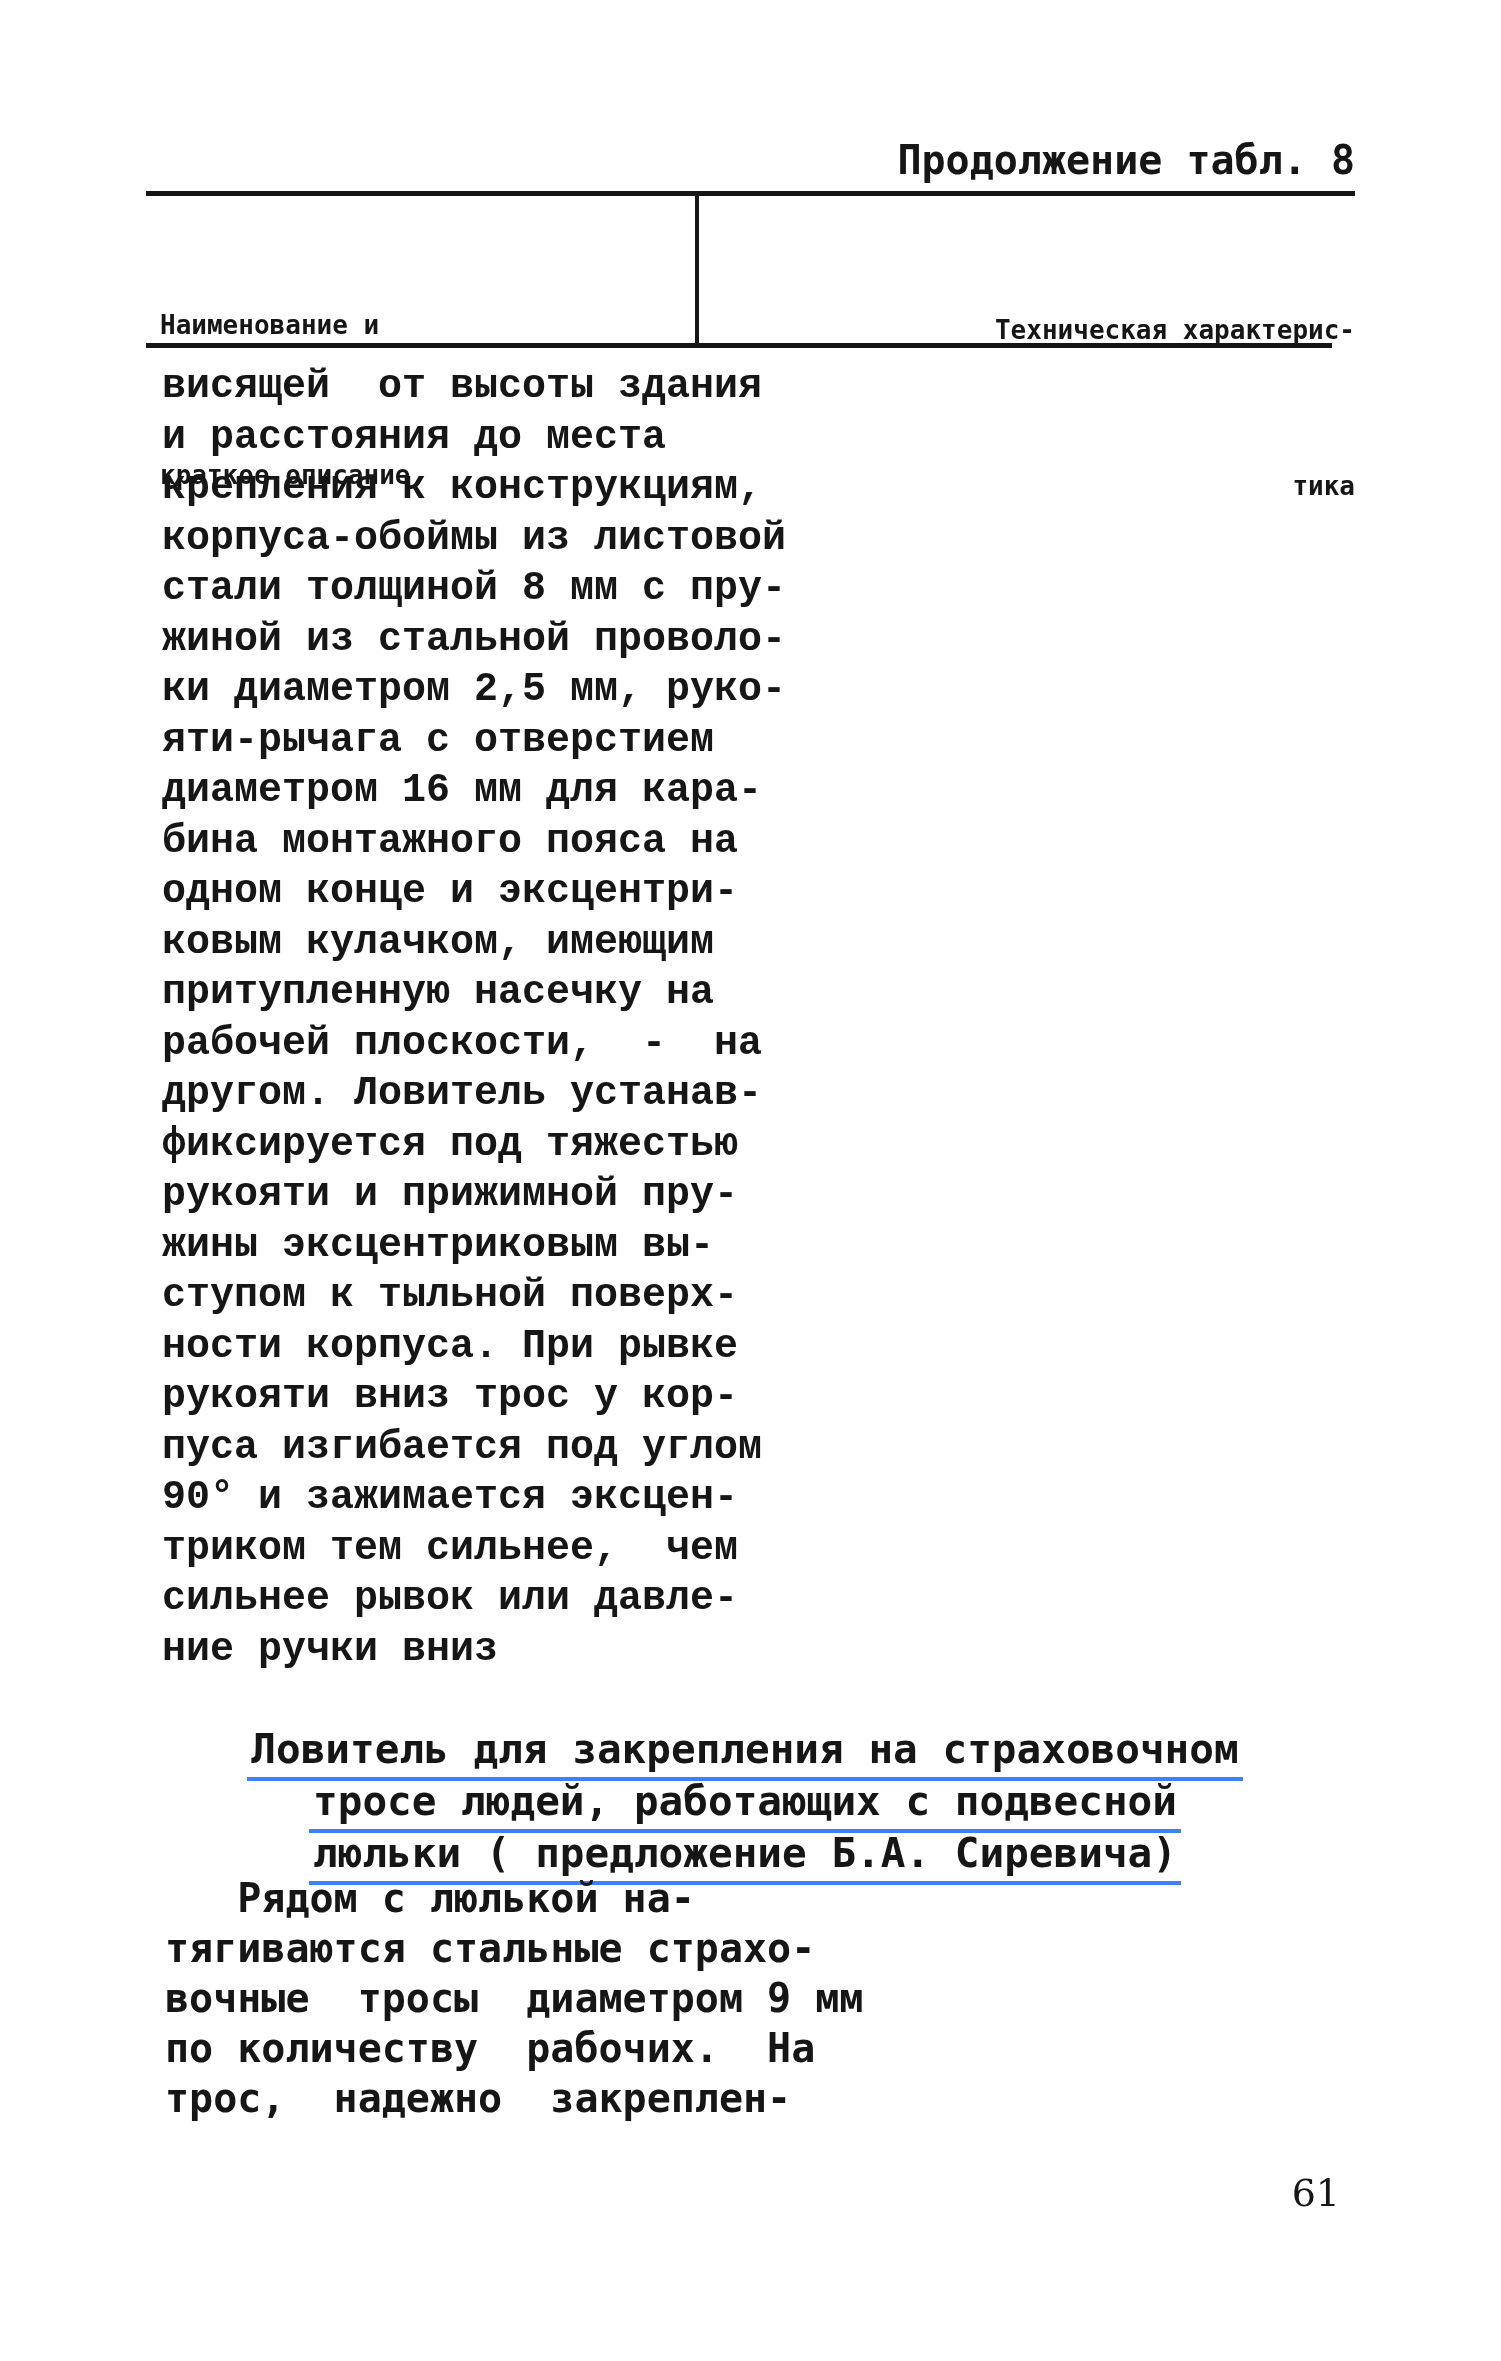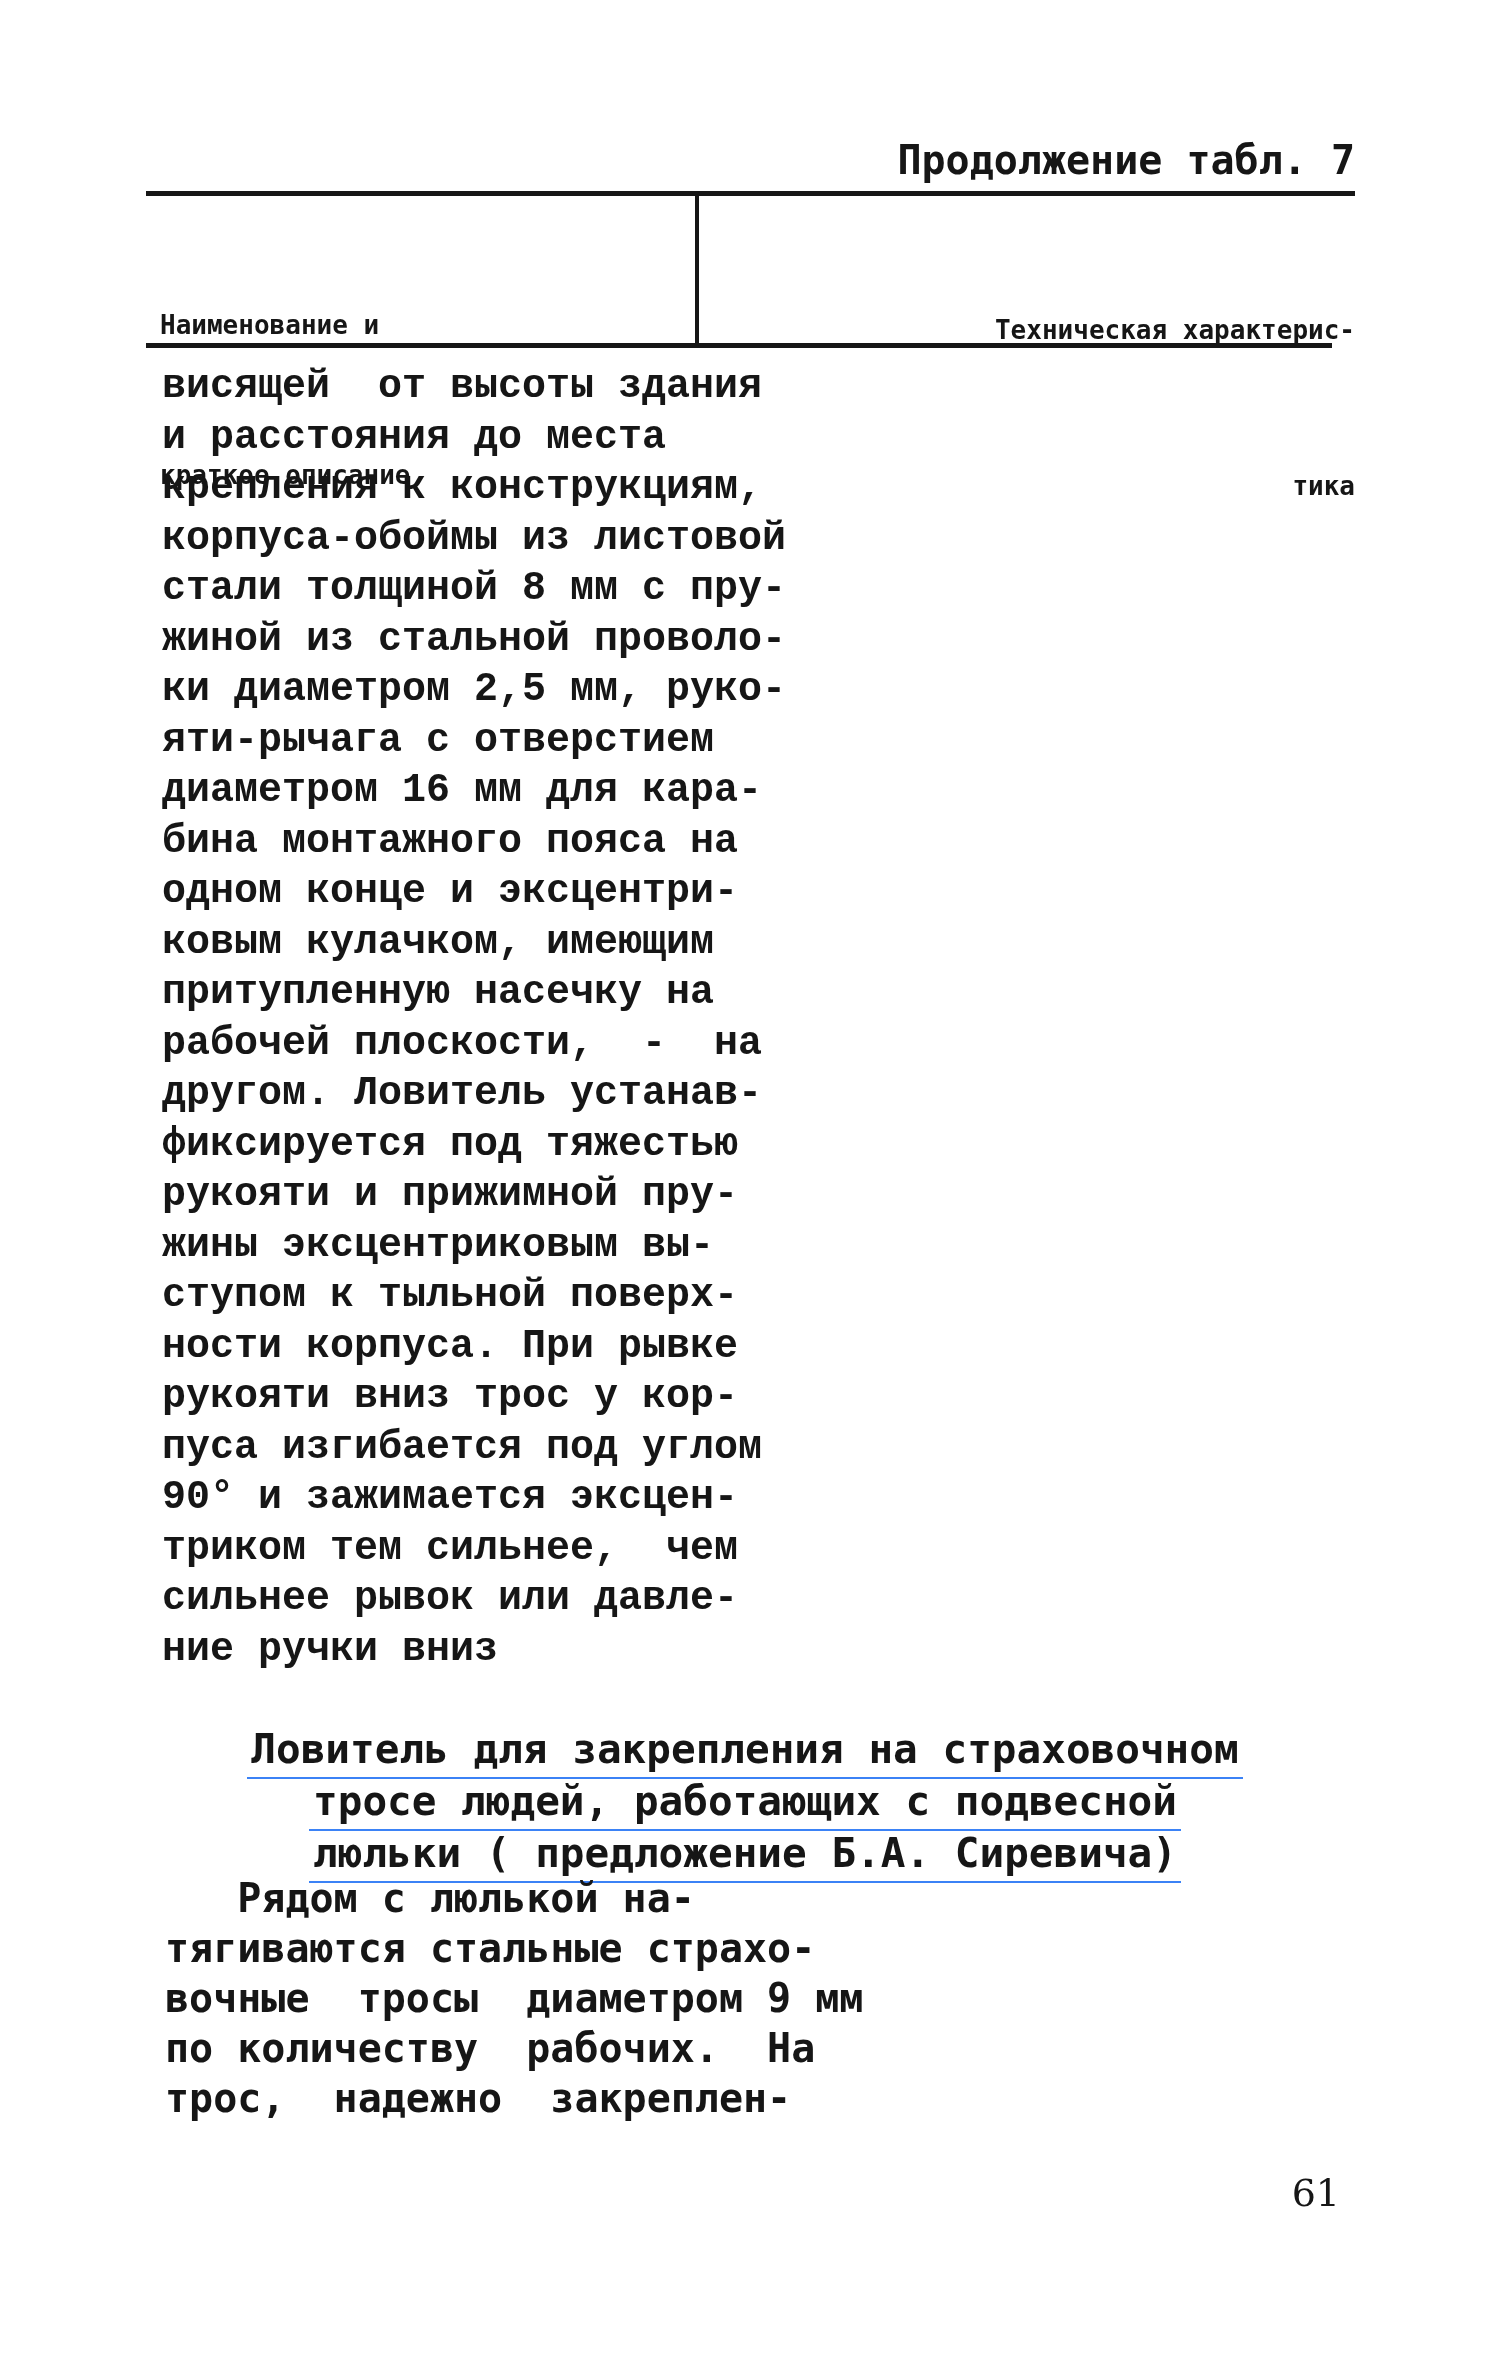--- a/index.html
+++ b/index.html
@@ -41,40 +41,40 @@
   .body-col .bline, .para .pline { white-space: pre; }
   .heading {
     position: absolute; left: 135px; top: 1723px; width: 1220px;
     font-size: 41px; line-height: 52px;
     text-align: center;
   }
   .heading .hline { height: 52px; white-space: pre; }
   .heading .u {
     display: inline-block;
     padding: 0 4px 2px 4px;
-    border-bottom: 2px solid #3b82f6;
+    border-bottom: 4px solid #3b82f6;
     white-space: pre;
   }
   .para {
     position: absolute; left: 165px; top: 1873px; width: 780px;
     font-size: 40px; line-height: 50px;
   }
   .page-num {
     position: absolute; left: 1220px; top: 2171px; width: 120px;
     font-family: "DejaVu Serif", "Liberation Serif", serif;
     font-weight: 400;
     font-size: 38px; text-align: right;
   }
 </style>
 </head>
 <body>
 
 <div class="page">
 
-  <div class="cont-label">Продолжение табл. 7</div>
+  <div class="cont-label">Продолжение табл. 8</div>
 
   <div class="rule rule-top"></div>
   <div class="vdiv"></div>
 
   <div class="hdr-left">
     <div>Наименование и</div>
     <div>краткое описание</div>
   </div>
 
   <div class="hdr-right">

